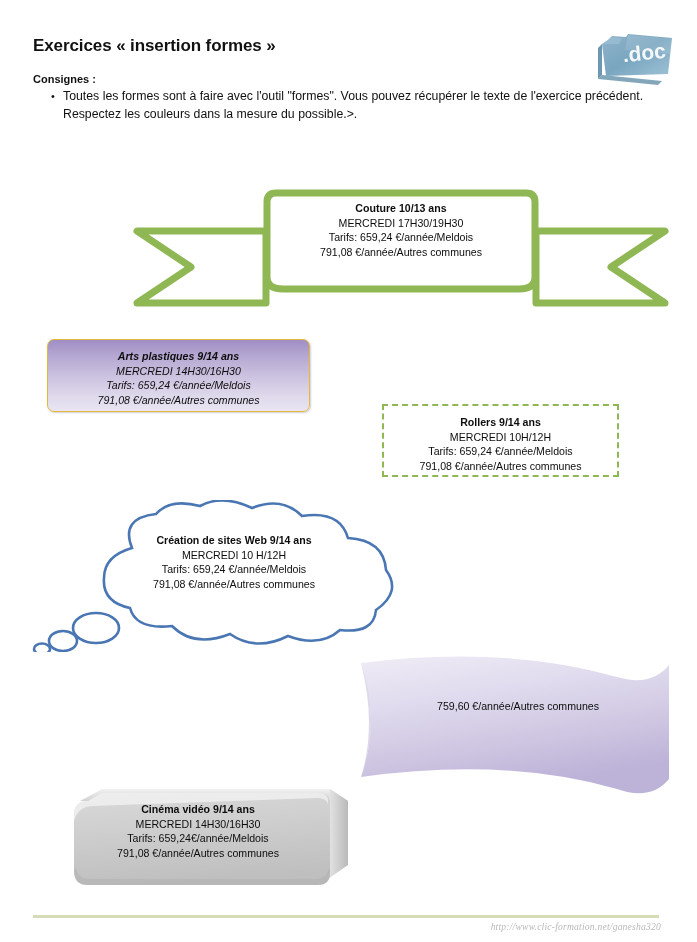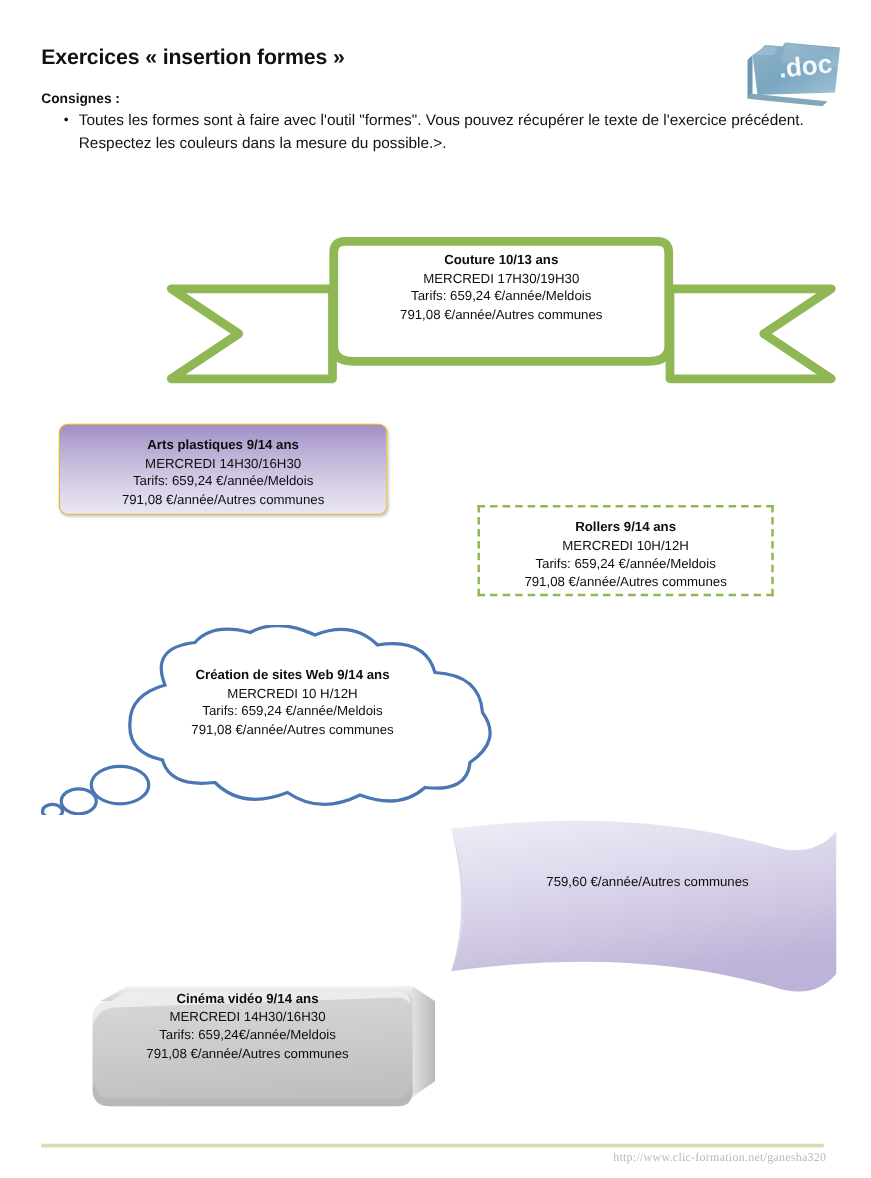--- a/index.html
+++ b/index.html
@@ -47,20 +47,21 @@
   #ribbon{position:absolute;left:131px;top:185px;width:540px;height:130px;}
 
   
   #arts{
     position:absolute;left:47px;top:339px;width:263px;height:73px;
     border:1.6px solid #e2b93b;
     border-radius:7px;
     background:linear-gradient(180deg,#a08ec4 0%, #b5a7d2 22%, #ccc3e0 52%, #ded8eb 78%, #e9e5f2 100%);
     box-shadow:1px 1px 2px rgba(120,110,140,.35);
     box-sizing:border-box;
+    font-style:italic;
   }
   #arts .shp-txt{left:0;right:0;top:9px;}
 
   
   #rollers{
     position:absolute;left:382px;top:404px;width:237px;height:73px;
     border:2px dashed #8fb855;
     background:#ffffff;
     box-sizing:border-box;
   }
@@ -69,30 +70,31 @@
   
   #cloud{position:absolute;left:24px;top:500px;width:410px;height:152px;}
   #cloud .shp-txt{left:60px;width:300px;top:33px;}
 
   
   #wave{position:absolute;left:355px;top:655px;width:320px;height:140px;}
   #wave .shp-txt{left:38px;width:250px;top:44px;}
 
   
   #cube{position:absolute;left:62px;top:787px;width:287px;height:106px;}
-  #cube .shp-txt{left:18px;width:236px;top:5px;}
+  #cube .shp-txt{left:18px;width:236px;top:15px;}
 
   
   #footer-rule{
     position:absolute;left:33px;top:915px;width:626px;height:3px;
     background:#d6dcb8;
   }
   #footer-url{
     position:absolute;right:36px;top:921px;
     font-family:"Liberation Serif", serif;
+    font-style:italic;
     font-size:9.6px;
     color:#b9b9b9;
     letter-spacing:.2px;
   }
 </style>
 </head>
 <body>
 
 <div id="header">
   <div class="h-title">Exercices « insertion formes  »</div>

